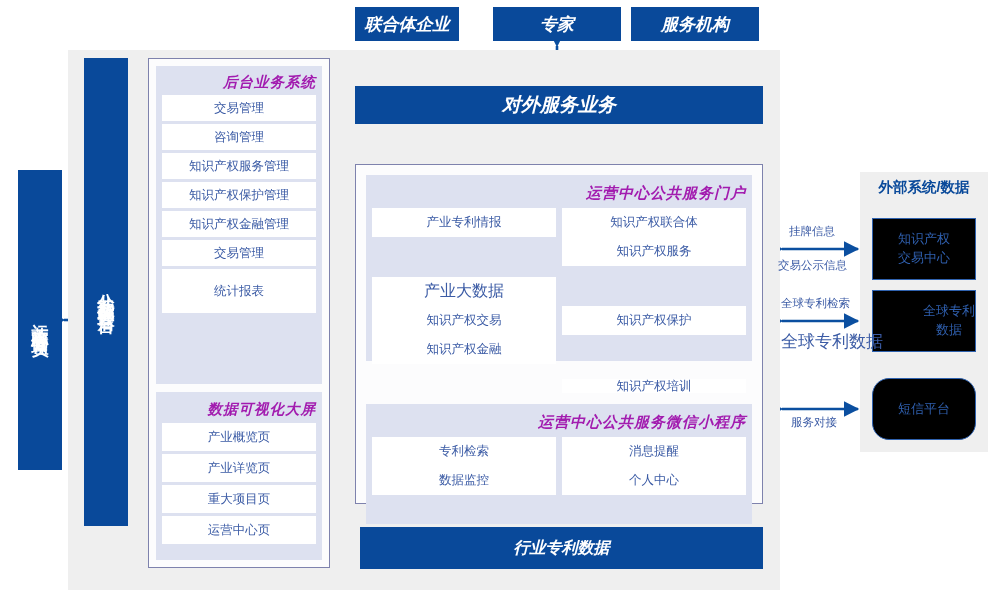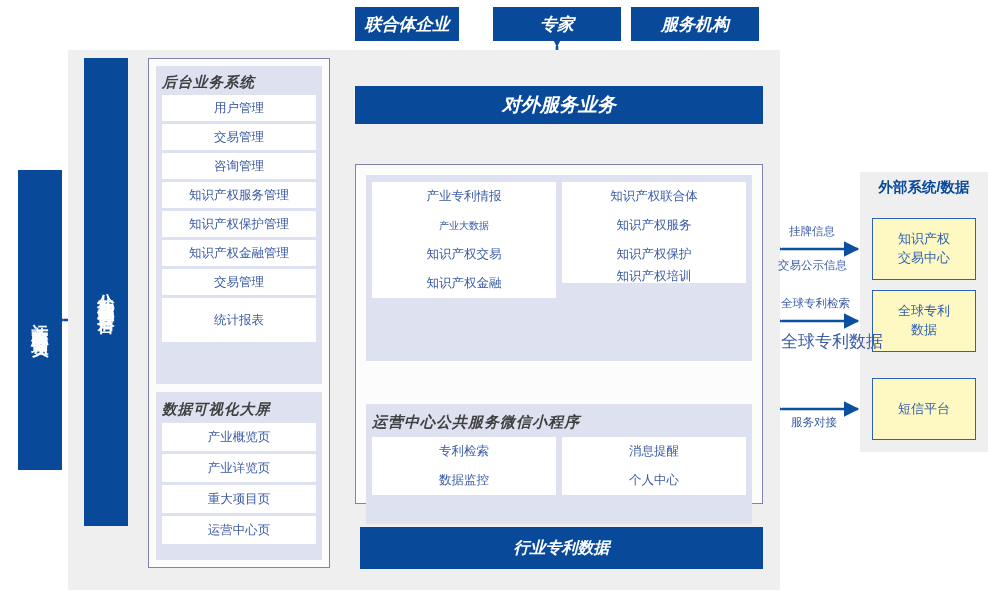--- a/index.html
+++ b/index.html
@@ -19,30 +19,30 @@
   .panel{
     background:#EFEFEF;box-sizing:border-box;
   }
   .framed{
     background:#FCFCFD;border:1.5px solid #7E82AD;box-sizing:border-box;
   }
   .group{
     background:#DDE1F0;box-sizing:border-box;padding:5px 6px 6px 6px;
   }
   .group-title{
-    color:#404040;font-weight:bold;font-style:italic;
-    text-align:left;letter-spacing:1px;
+    color:#a21caf;font-weight:bold;font-style:italic;
+    text-align:right;letter-spacing:1px;
   }
   .cell{
     background:#ffffff;color:#3B5BA5;
     display:flex;align-items:center;justify-content:center;
     text-align:center;box-sizing:border-box;
   }
   .ext-box{
-    background:#fef9c3;border:1.3px solid #2F62AF;color:#2F5FAE;
+    background:#000000;border:1.3px solid #2F62AF;color:#2F5FAE;
     display:flex;align-items:center;justify-content:center;
     text-align:center;box-sizing:border-box;line-height:1.45;
   }
   .vtext{
     writing-mode:vertical-rl;text-orientation:upright;
     letter-spacing:3px;
   }
   .lbl{color:#3B5BA5;font-weight:bold;white-space:nowrap;}
   .lbl-sm{color:#3B5BA5;white-space:nowrap;}
 
@@ -74,22 +74,22 @@
   #grp-portal{left:366px;top:175px;width:386px;height:186px;}
   #grp-mini{left:366px;top:372px;width:386px;height:120px;margin-top:32px;}
 
   
   #bottom-bar{left:360px;top:527px;width:403px;height:42px;font-size:16px;font-style:italic;}
 
   
   #right-panel{left:860px;top:172px;width:128px;height:280px;}
   #right-title{left:860px;top:178px;width:128px;font-size:14.5px;color:#09499A;font-weight:bold;text-align:center;}
   #ext-1{left:872px;top:218px;width:104px;height:62px;font-size:13px;}
-  #ext-2{left:872px;top:290px;width:104px;height:62px;font-size:13px;}
-  #ext-3{left:872px;top:378px;width:104px;height:62px;font-size:13px;}
+  #ext-2{left:872px;top:290px;width:104px;height:62px;font-size:13px;justify-content:flex-end;}
+  #ext-3{left:872px;top:378px;width:104px;height:62px;font-size:13px;border-radius:17px;}
 
   
   .col2{display:flex;gap:6px;}
   .col2 > .cell{flex:1;}
 </style>
 </head>
 <body>
 
 <div class="stage">
 
@@ -144,23 +144,20 @@
   <div class="abs navy" id="col-common">
     <span class="vtext">公共功能及管理后台</span>
   </div>
 
   <div class="abs framed" id="left-frame"></div>
 
   <div class="abs group" id="grp-backend">
     <div class="group-title" style="font-size:14.5px;line-height:22px;">后台业务系统</div>
     <div style="display:flex;flex-direction:column;gap:3px;margin-top:2px;">
       <div class="cell" style="height:26px;font-size:12.5px;">
-        <span>用户管理</span>
-        </div>
-      <div class="cell" style="height:26px;font-size:12.5px;">
         <span>交易管理</span>
         </div>
       <div class="cell" style="height:26px;font-size:12.5px;">
         <span>咨询管理</span>
         </div>
       <div class="cell" style="height:26px;font-size:12.5px;">
         <span>知识产权服务管理</span>
         </div>
       <div class="cell" style="height:26px;font-size:12.5px;">
         <span>知识产权保护管理</span>
@@ -195,50 +192,51 @@
     </div>
   </div>
 
   <div class="abs navy" id="service-bar">
     <span>对外服务业务</span>
   </div>
 
   <div class="abs framed" id="center-frame"></div>
 
   <div class="abs group" id="grp-portal">
+    <div class="group-title" style="font-size:15px;line-height:26px;">运营中心公共服务门户</div>
     <div style="display:flex;flex-direction:column;margin-top:2px;">
       <div class="col2">
         <div class="cell" style="height:29px;font-size:12.5px;">
           <span>产业专利情报</span>
           </div>
         <div class="cell" style="height:29px;font-size:12.5px;">
           <span>知识产权联合体</span>
           </div>
       </div>
       <div class="col2">
-        <div class="cell" style="height:29px;font-size:10px;">
+        <div class="cell" style="height:29px;font-size:16px;margin-top:40px;">
           <span>产业大数据</span>
           </div>
         <div class="cell" style="height:29px;font-size:12.5px;">
           <span>知识产权服务</span>
           </div>
       </div>
       <div class="col2">
         <div class="cell" style="height:29px;font-size:12.5px;">
           <span>知识产权交易</span>
           </div>
         <div class="cell" style="height:29px;font-size:12.5px;">
           <span>知识产权保护</span>
           </div>
       </div>
       <div class="col2">
         <div class="cell" style="height:29px;font-size:12.5px;">
           <span>知识产权金融</span>
           </div>
-        <div class="cell" style="height:14px;font-size:12.5px;">
+        <div class="cell" style="height:14px;font-size:12.5px;margin-top:44px;">
           <span>知识产权培训</span>
           </div>
       </div>
     </div>
   </div>
 
   <div class="abs group" id="grp-mini">
     <div class="group-title" style="font-size:15px;line-height:26px;">运营中心公共服务微信小程序</div>
     <div style="display:flex;flex-direction:column;margin-top:2px;">
       <div class="col2">

